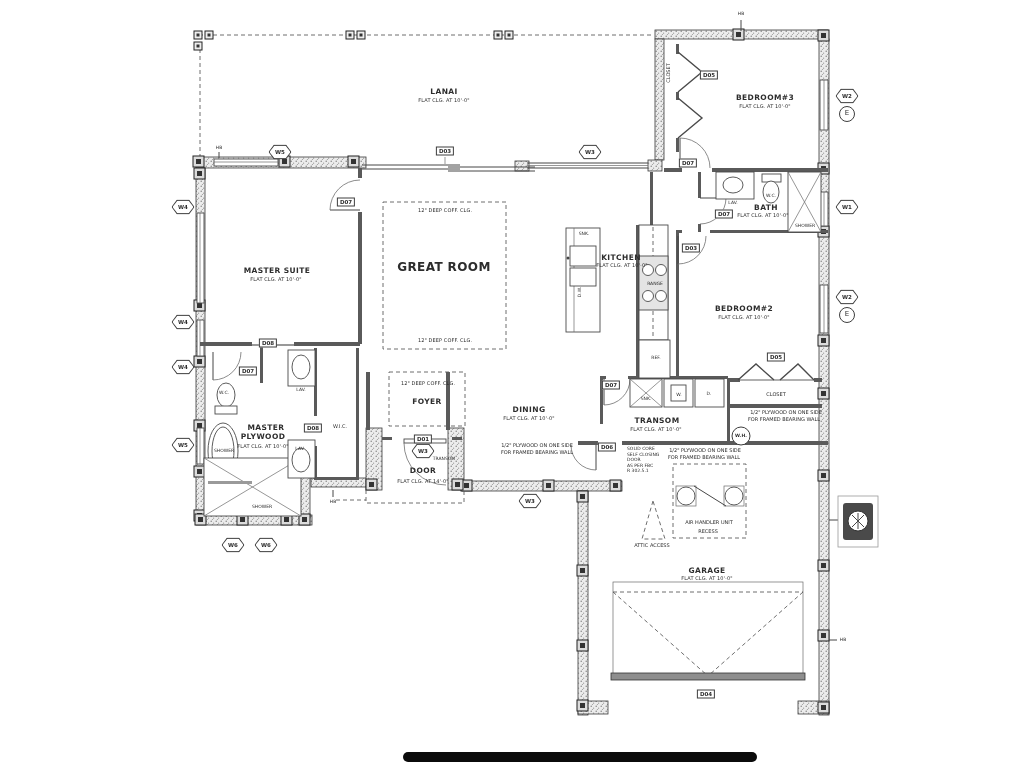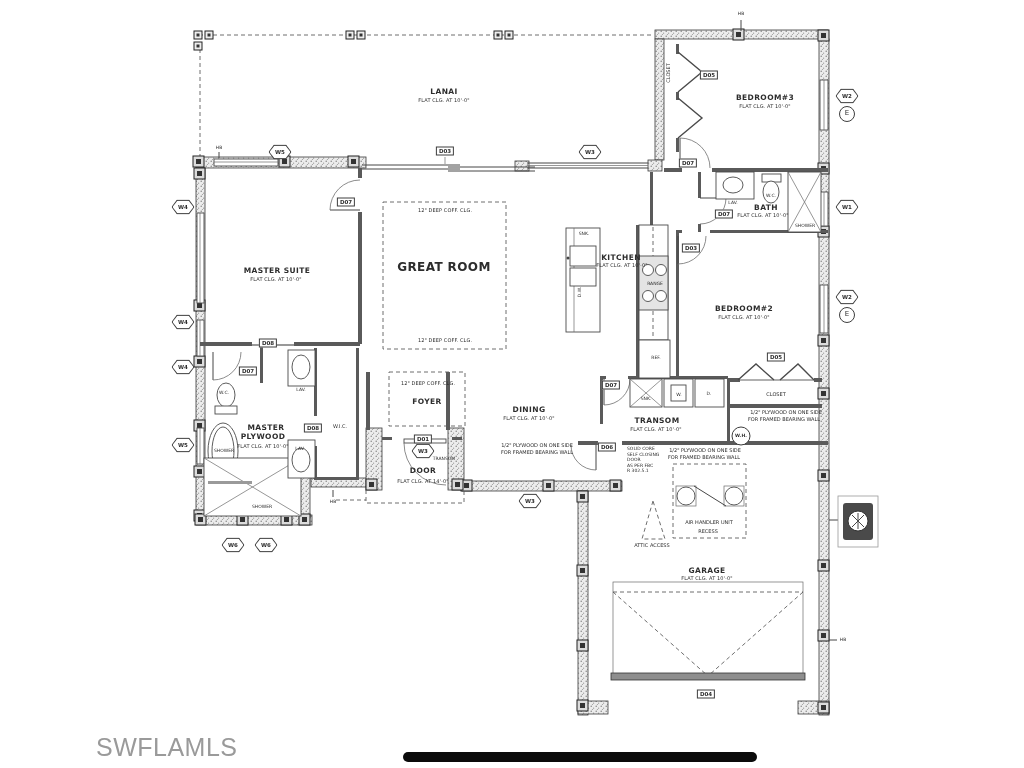--- a/index.html
+++ b/index.html
@@ -453,16 +453,15 @@
   <span>SELF CLOSING</span>
   <span>DOOR</span>
   <span>AS PER FBC</span>
   <span>R 302.5.1</span>
 </div>
 
 <div class="lbl note" style="left:709px;top:523px">AIR HANDLER UNIT</div>
 <div class="lbl note" style="left:708px;top:532px">RECESS</div>
 <div class="lbl note" style="left:652px;top:546px">ATTIC ACCESS</div>
 
-<div id="watermark">SWFLAMLS</div>
 <div id="bottom-bar"></div>
 
 </div>
 
 </body></html>

